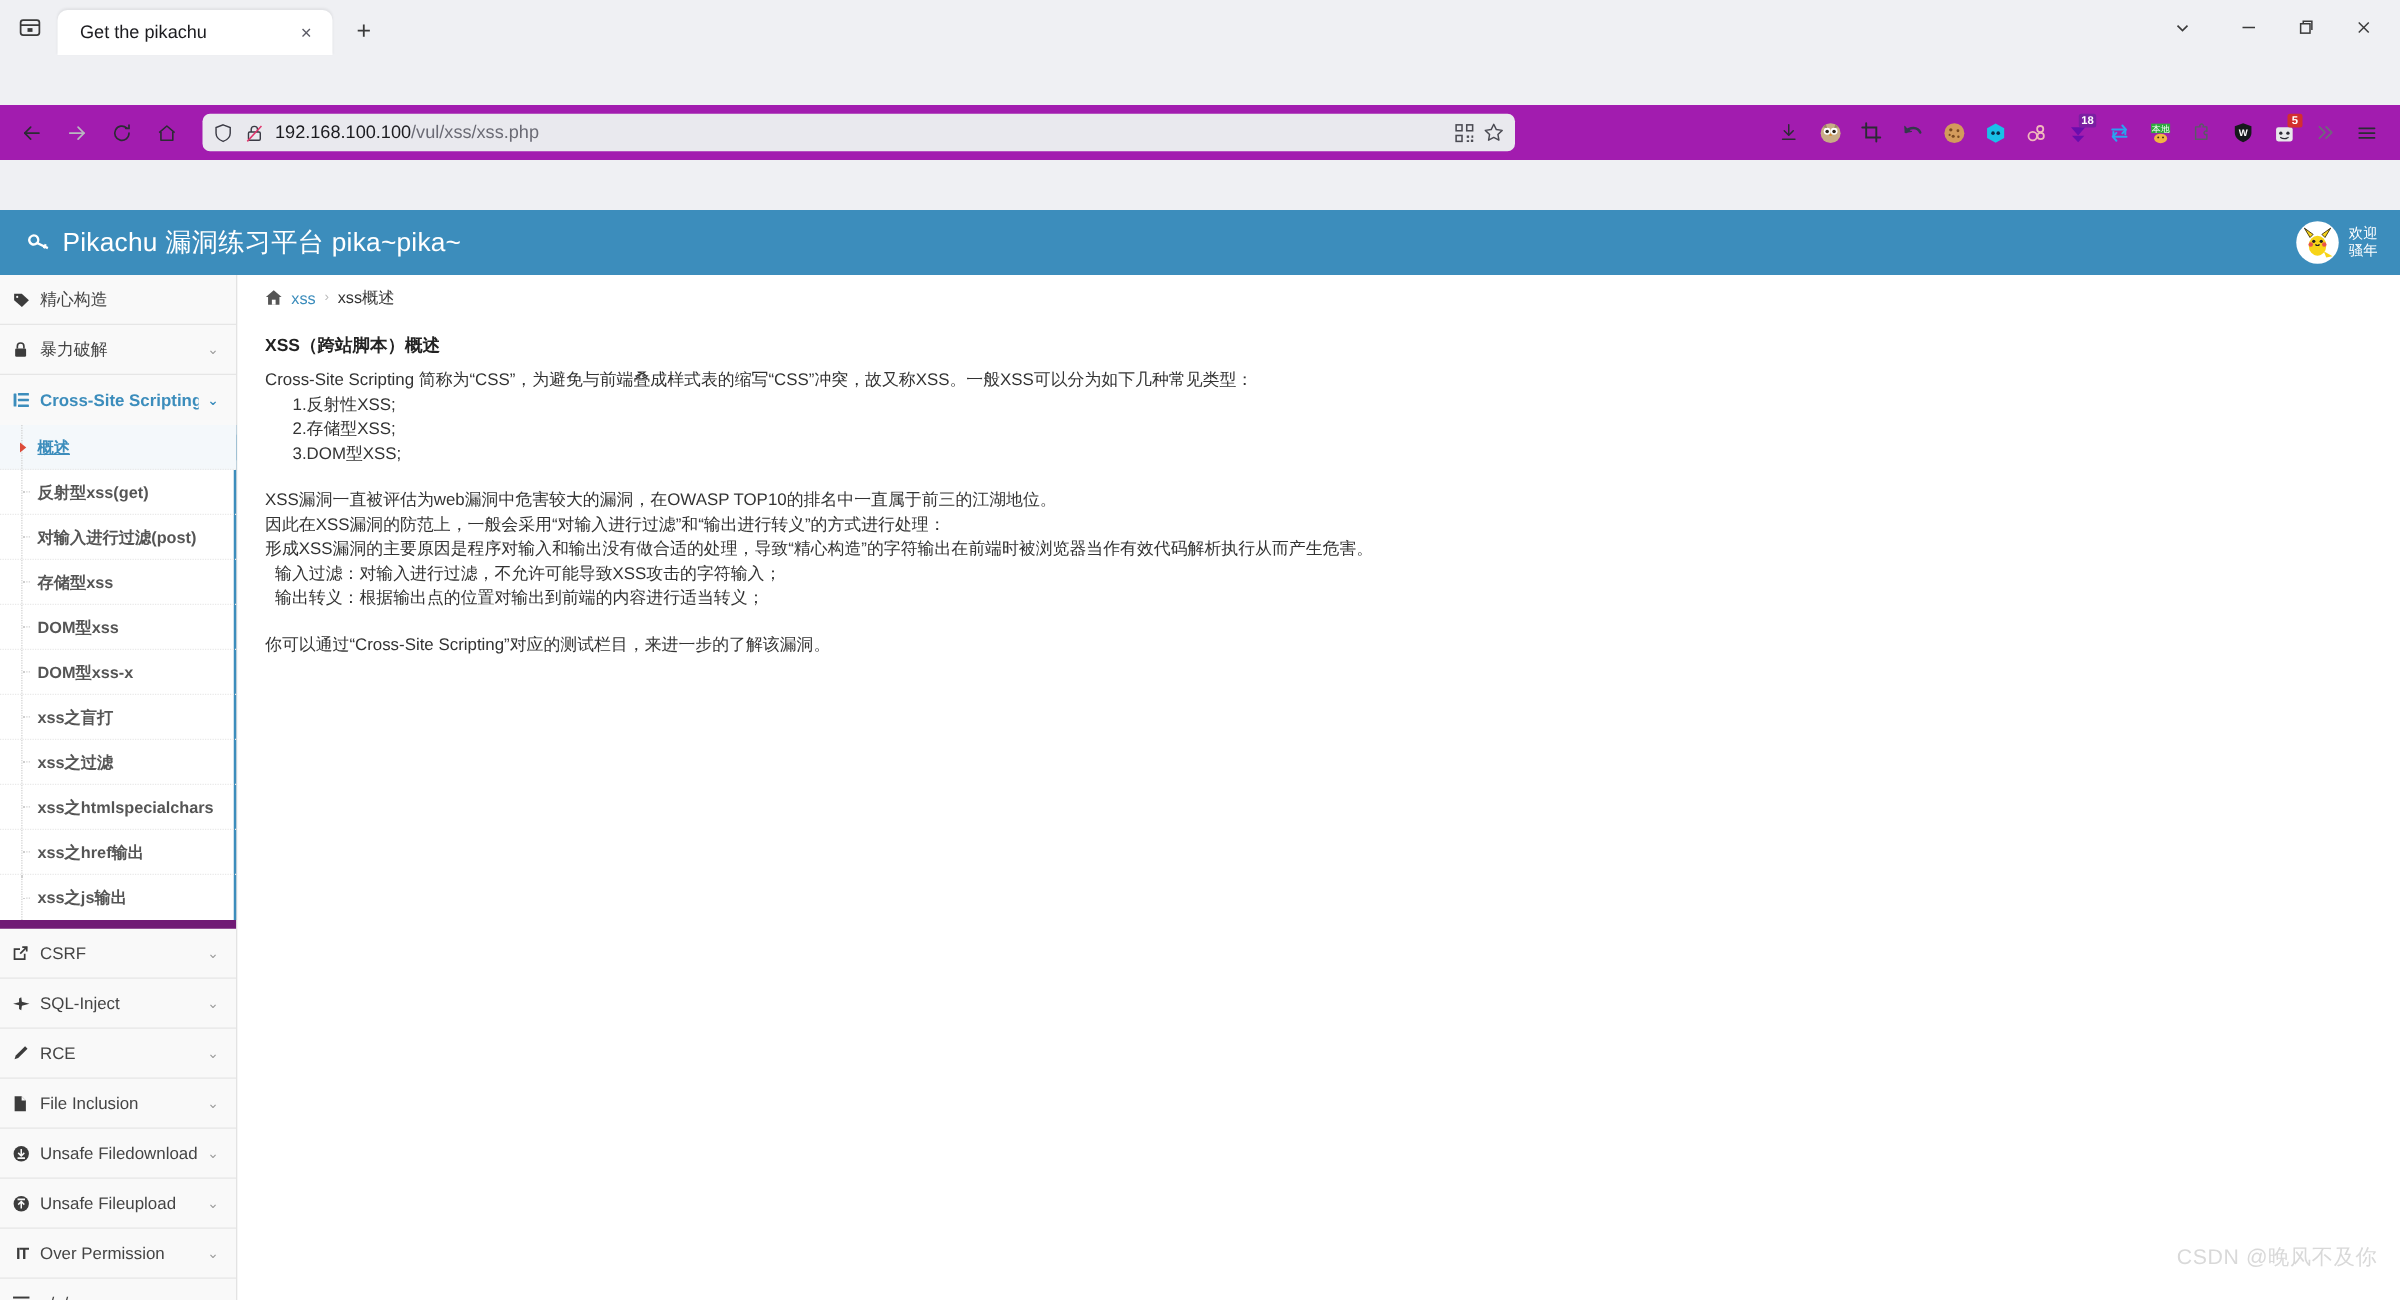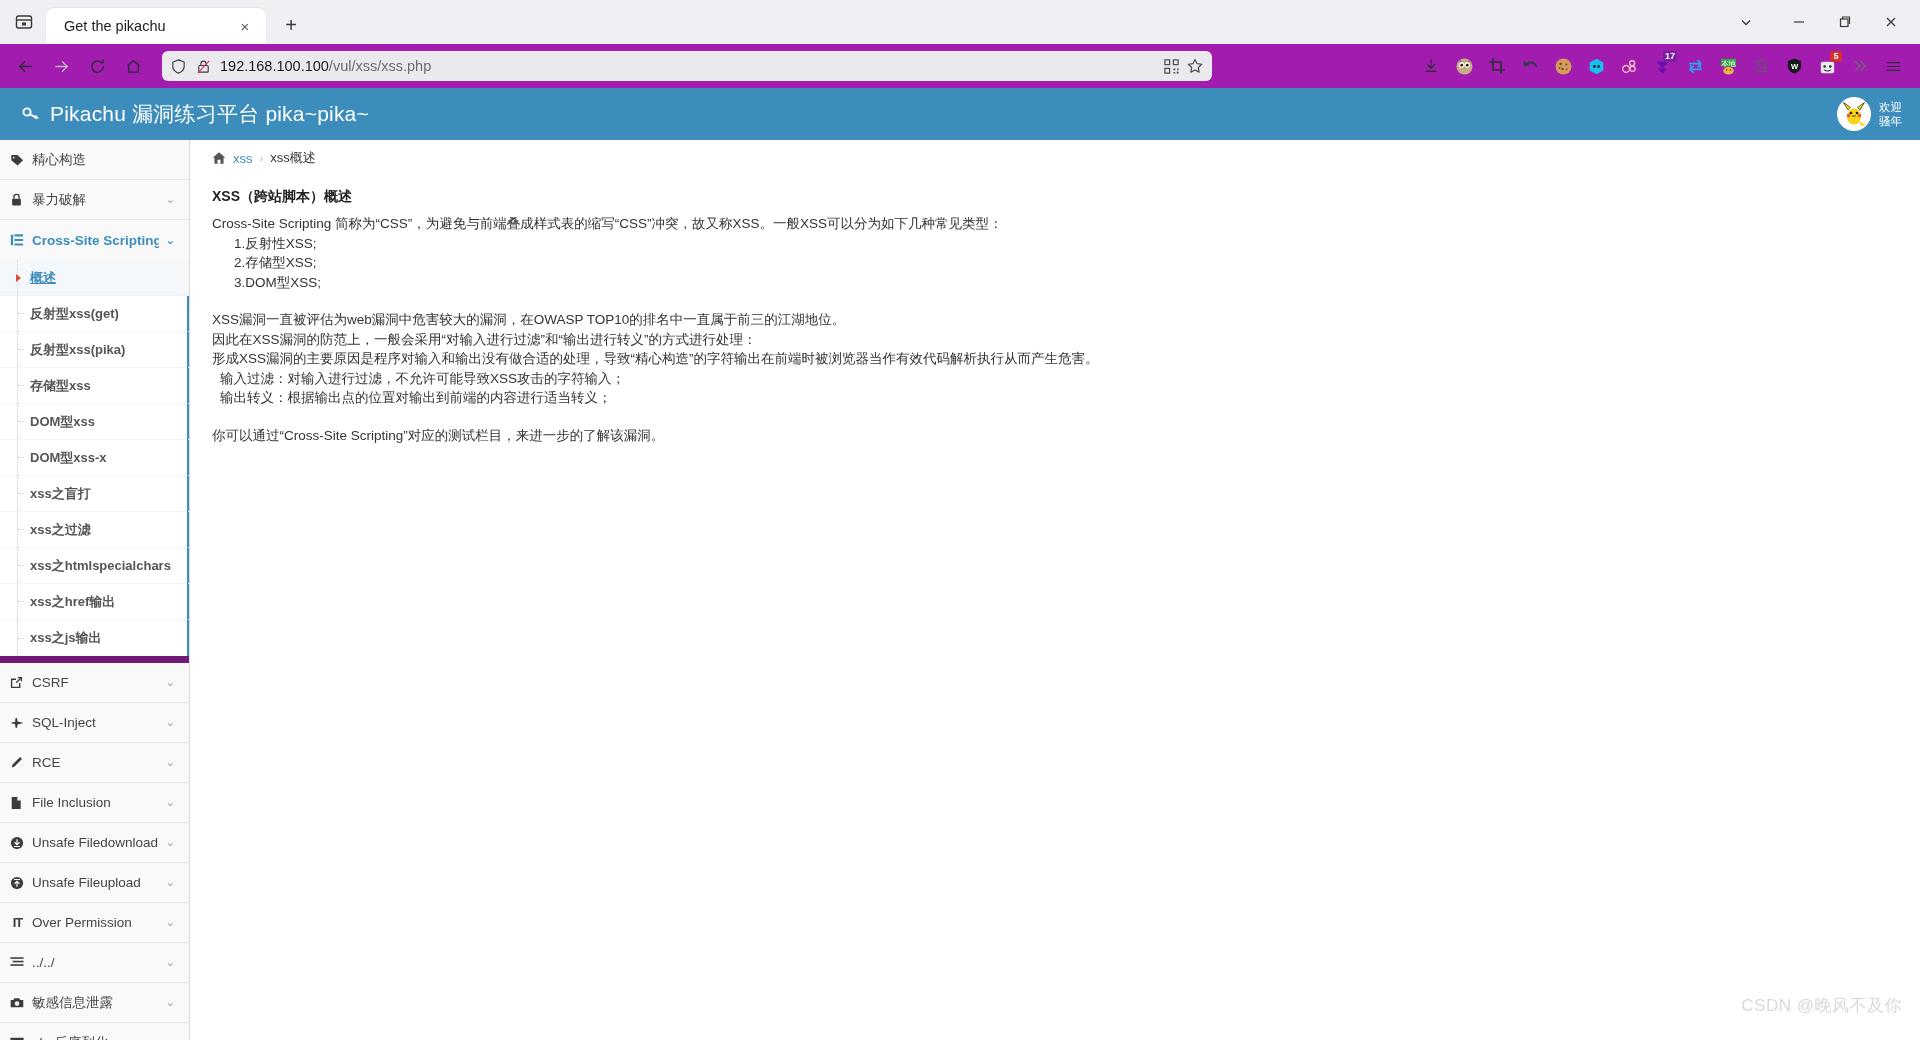--- a/index.html
+++ b/index.html
@@ -6,21 +6,21 @@
   * { box-sizing: border-box; }
   html, body {
     margin: 0; padding: 0;
     width: 1920px; height: 1040px;
     overflow: hidden;
     font-family: "Liberation Sans", "DejaVu Sans", sans-serif;
     background: #ffffff;
   }
 
   
-  .browser { width: 1920px; height: 1040px; display: flex; flex-direction: column; background:#eff0f3; }
+  .browser { width: 1920px; height: 1040px; display: flex; flex-direction: column; background:#eff0f3;gap:40px; }
 
   .tabstrip {
     height: 44px; background: #eff0f3;
     display: flex; align-items: flex-end; padding: 0 6px; position: relative;
     flex: 0 0 44px;
   }
   .tab-list-icon {
     width: 36px; height: 44px; display:flex; align-items:center; justify-content:center;
     color:#3a3a3a;
   }
@@ -333,21 +333,21 @@
           <circle cx="6.5" cy="12.5" r="3.6"></circle>
             <circle cx="13.2" cy="12.4" r="2.7"></circle>
             <circle cx="12.8" cy="6.6" r="2.6"></circle>
         </svg>
       </div>
       <div class="ext-icon">
         <svg width="19" height="19" viewBox="0 0 20 20">
           <path d="M4 5 h12 l-6 7 z" fill="#6a0dad"></path>
           <path d="M4.8 12.2 h10.4 l-5.2 5.4 z" fill="#6a0dad"></path>
         </svg>
-        <span class="badge" style="background:#7b1fa2;">17</span>
+        <span class="badge" style="background:#7b1fa2;">18</span>
       </div>
       <div class="ext-icon">
         <svg width="19" height="19" viewBox="0 0 20 20" fill="none" stroke="#29a3f0" stroke-width="1.7" stroke-linecap="round" stroke-linejoin="round">
           <path d="M4 7 h11 v4"></path>
             <polyline points="12.5,3.6 15.6,7 12.5,10.2"></polyline>
           <path d="M16 13 H5 V9"></path>
             <polyline points="7.5,16.4 4.4,13 7.5,9.8"></polyline>
         </svg>
       </div>
       <div class="ext-icon">
@@ -476,21 +476,21 @@
           <div class="sb-item current">
             <span class="bullet"></span>
             <span style="text-decoration:underline;">概述</span>
           </div>
           <div class="sb-item">
             <span class="dash"></span>
             <span>反射型xss(get)</span>
           </div>
           <div class="sb-item">
             <span class="dash"></span>
-            <span>反射型xss(pika)</span>
+            <span>对输入进行过滤(post)</span>
           </div>
           <div class="sb-item">
             <span class="dash"></span>
             <span>存储型xss</span>
           </div>
           <div class="sb-item">
             <span class="dash"></span>
             <span>DOM型xss</span>
           </div>
           <div class="sb-item">

